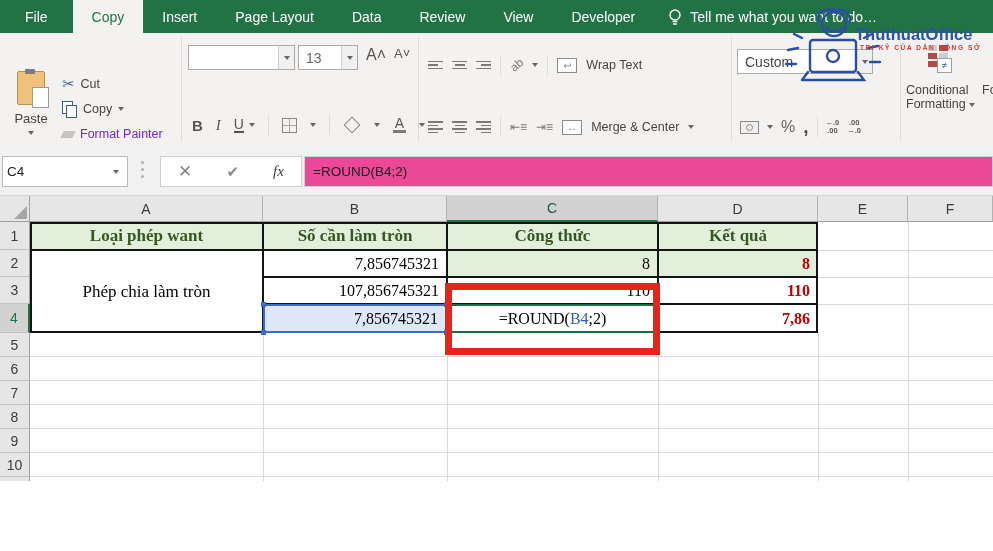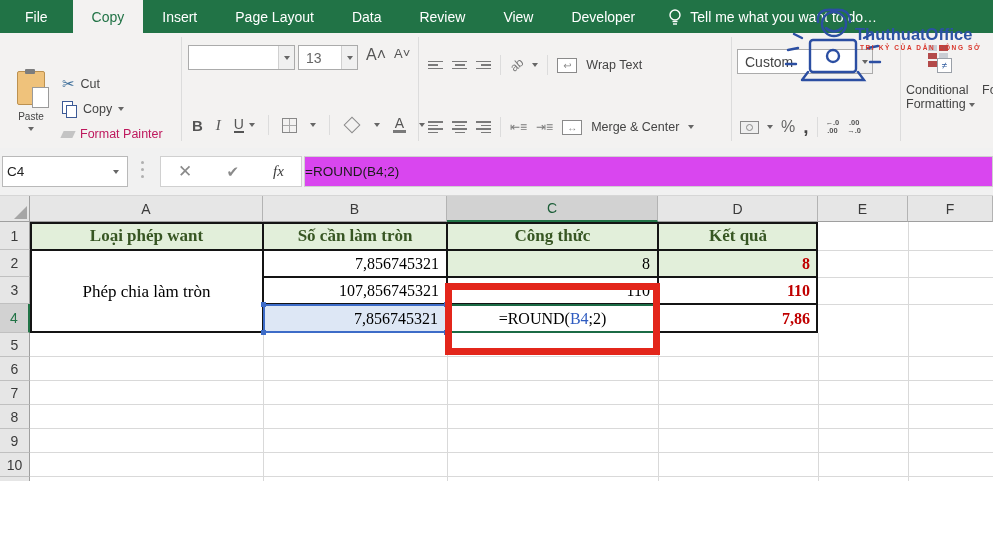--- a/index.html
+++ b/index.html
@@ -15,21 +15,21 @@
   
   #ribbon{position:absolute;left:0;top:33px;width:100%;height:115px;background:#f3f2f1;
           border-bottom:1px solid #d8d8d8;font-size:12.5px;color:#444;}
   .gsep{position:absolute;top:4px;height:104px;width:1px;background:#dcdcdc;}
   .glabel{position:absolute;top:124px;font-size:12px;color:#605e5c;text-align:center;}
   .launcher{position:absolute;top:124px;width:12px;height:12px;color:#8a8a8a;font-size:10px;line-height:12px;text-align:center;}
   .launcher::before{content:"⇲";}
   .arr{display:inline-block;width:0;height:0;border-left:3.5px solid transparent;
        border-right:3.5px solid transparent;border-top:4px solid #666;vertical-align:middle;}
   .btnrow{position:absolute;display:flex;align-items:center;gap:6px;white-space:nowrap;}
-  .gray{color:#be185d;}
+  .gray{color:#6d28d9;}
   
   #paste-btn{position:absolute;left:6px;top:38px;width:50px;height:84px;display:flex;flex-direction:column;align-items:center;}
   .paste-clip{position:relative;width:26px;height:32px;background:#efc27b;border:1px solid #bc9150;border-radius:2px;}
   .paste-clip::before{content:"";position:absolute;left:7px;top:-3px;width:10px;height:5px;background:#7d7d7d;border-radius:1px;}
   .paste-page{position:absolute;right:-5px;bottom:-4px;width:15px;height:19px;background:#fff;border:1px solid #9a9a9a;}
   
   .combo{background:#fff;border:1px solid #ababab;display:flex;align-items:center;box-sizing:border-box;}
   .combo .cend{margin-left:auto;width:15px;height:100%;display:flex;align-items:center;justify-content:center;background:#f0f0f0;border-left:1px solid #d0d0d0;}
   .bld{font-weight:bold;font-size:15px;color:#555;}
   .itl{font-style:italic;font-family:"Liberation Serif",serif;font-size:15px;color:#555;}
@@ -69,22 +69,22 @@
   #fbar{position:absolute;left:0;top:148px;width:100%;height:48px;background:#f1f1f1;border-bottom:1px solid #d6d6d6;box-sizing:border-box;}
   #namebox{position:absolute;left:2px;top:8px;width:126px;height:31px;background:#fff;border:1px solid #b9b9b9;
            display:flex;align-items:center;box-sizing:border-box;font-size:13.5px;color:#222;padding-left:4px;}
   #namebox .arr{margin-left:auto;margin-right:8px;}
   #fdots{position:absolute;left:141px;top:13px;display:flex;flex-direction:column;gap:4px;}
   #fdots i{width:3px;height:3px;border-radius:50%;background:#b0b0b0;}
   #fbtns{position:absolute;left:160px;top:8px;width:142px;height:31px;background:#fff;border:1px solid #d0d0d0;
          display:flex;align-items:center;justify-content:space-around;box-sizing:border-box;}
   .fx-x{color:#8a8a8a;font-size:17px;} .fx-ck{color:#8a8a8a;font-size:15px;}
   .fx-fx{font-family:"Liberation Serif",serif;font-style:italic;font-size:15px;color:#3b3b3b;}
-  #finput{position:absolute;left:304px;top:8px;right:0;height:31px;background:#d946ef;border:1px solid #d0d0d0;
-          display:flex;align-items:center;box-sizing:border-box;font-size:13.5px;color:#1b1b1b;}
+  #finput{position:absolute;left:304px;top:8px;right:0;height:31px;background:#ec4899;border:1px solid #d0d0d0;
+          display:flex;align-items:center;padding-left:8px;box-sizing:border-box;font-size:13.5px;color:#1b1b1b;}
   
   #grid{position:absolute;left:0;top:196px;width:993px;height:355px;background:#fff;}
   #colhead{position:absolute;left:0;top:0;height:26px;display:flex;z-index:2;}
   .ch{box-sizing:border-box;background:#e6e6e6;border-right:1px solid #b3b3b3;border-bottom:1px solid #9f9f9f;
       display:flex;align-items:center;justify-content:center;font-size:14px;color:#3b3b3b;}
   .ch.sel{background:#d2d2d2;color:#1c5e38;border-bottom:2px solid #217346;}
   #corner{box-sizing:border-box;width:30px;background:#e6e6e6;border-right:1px solid #9f9f9f;border-bottom:1px solid #9f9f9f;position:relative;}
   #corner::after{content:"";position:absolute;right:2px;bottom:2px;width:0;height:0;
       border-left:13px solid transparent;border-bottom:13px solid #a6a6a6;}
   #rowhead{position:absolute;left:0;top:26px;width:30px;z-index:2;}
@@ -143,21 +143,21 @@
       <span>Tell me what you want to do…</span>
     </div>
   </div>
 
   <div id="ribbon">
 
     <div id="paste-btn">
       <div class="paste-clip">
           <div class="paste-page"></div>
         </div>
-      <div style="margin-top:6px;font-size:10px;">Paste</div>
+      <div style="margin-top:6px;font-size:13px;">Paste</div>
       <span class="arr" style="margin-top:5px;"></span>
     </div>
     <div class="btnrow" style="left:62px;top:42px;">
       <span style="color:#41719c;font-size:15px;">✂</span>
       <span>Cut</span>
     </div>
     <div class="btnrow" style="left:62px;top:68px;">
       <span style="position:relative;width:15px;height:16px;display:inline-block;">
         <span style="position:absolute;left:0;top:0;width:9px;height:11px;border:1px solid #3c5a96;background:#fff;"></span>
         <span style="position:absolute;left:4px;top:4px;width:9px;height:11px;border:1px solid #3c5a96;background:#fff;"></span>

